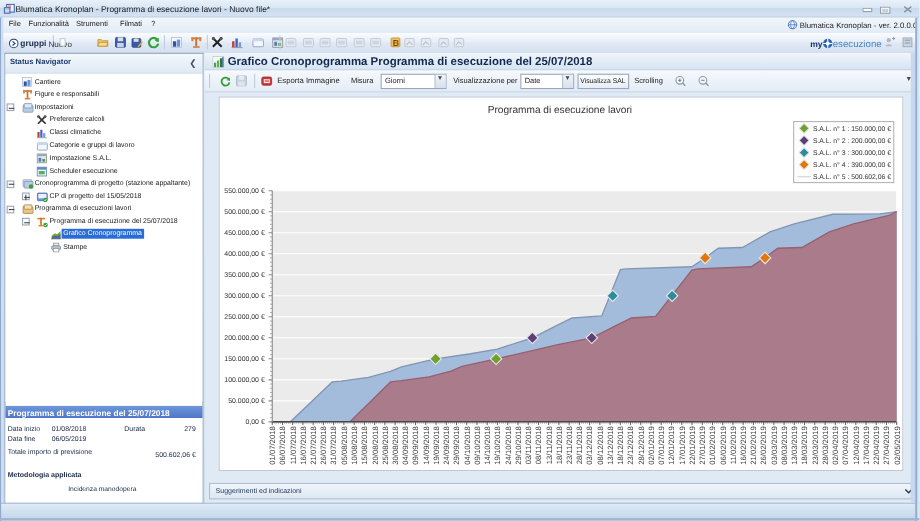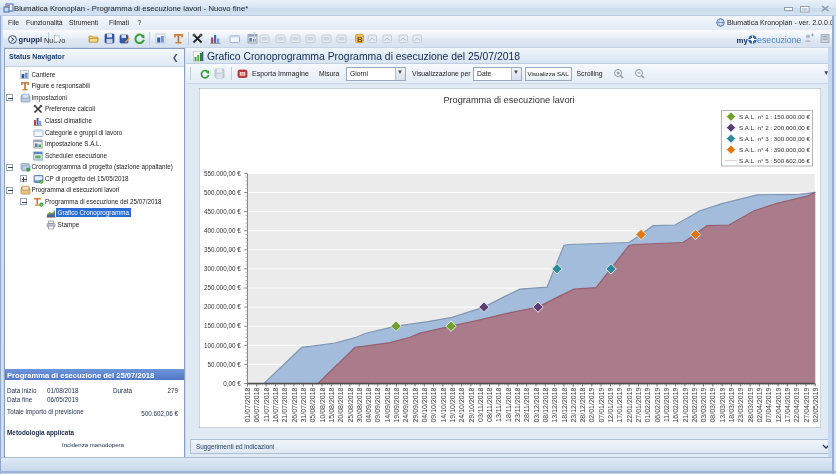--- a/index.html
+++ b/index.html
@@ -10,21 +10,21 @@
 <div class="abs" style="left:0;top:0;width:836px;height:474px;background:linear-gradient(180deg,#dce9f7,#c2d6ec)"></div>
 
 <div class="abs" style="left:0;top:0;width:836px;height:16px;background:linear-gradient(180deg,#e9f1fa 0%,#d8e6f4 50%,#c8daee 51%,#d4e3f2 100%);border-bottom:1px solid #b8cadf"></div>
 <span class="abs" style="left:3px;top:2.5px">
     <svg width="11" height="11" viewBox="0 0 11 11">
       <rect x="3" y="1" width="7" height="7" fill="#e8f0fa" stroke="#4a6ab0" stroke-width="1"></rect>
       <rect x="1" y="4" width="5" height="5" fill="#c8d8f0" stroke="#4a6ab0" stroke-width="1"></rect>
       <path d="M4 2.5 h3 M4 4 h3" stroke="#c05050" stroke-width="0.8"></path>
     </svg>
   </span>
-<span class="abs" style="left:14px;top:3.5px;font-size:7.7px;color:#222">Blumatica Kronoplan - Programma di esecuzione lavori - Nuovo fine*</span>
+<span class="abs" style="left:14px;top:3.5px;font-size:7.7px;color:#222">Blumatica Kronoplan - Programma di esecuzione lavori - Nuovo file*</span>
 
 <span class="abs" style="left:784px;top:7px">
     <svg width="10" height="5">
       <rect x="0.5" y="0.5" width="8" height="3" fill="#fdfdfe" stroke="#96a0ac" stroke-width="1"></rect>
     </svg>
   </span>
 <span class="abs" style="left:800px;top:5.5px">
     <svg width="11" height="7">
       <rect x="0.5" y="0.5" width="8.5" height="5.5" fill="#fdfdfe" stroke="#96a0ac" stroke-width="1"></rect>
       <rect x="2" y="2" width="5.5" height="3" fill="#c8d0da"></rect>
@@ -431,21 +431,21 @@
 <div class="abs" style="left:186px;top:48px;width:647px;height:16px;background:linear-gradient(180deg,#f0f6fb,#d6e4f2);border-bottom:1px solid #c0d0e2"></div>
 <span class="abs" style="left:193px;top:51px">
     <svg width="11" height="11" viewBox="0 0 11 11">
       <rect x="0.5" y="0.5" width="10" height="10" fill="#f6faf6" stroke="#b8c4b8" stroke-width="0.6"></rect>
       <rect x="1.5" y="6" width="2" height="4" fill="#4aa04a"></rect>
       <rect x="4.2" y="4" width="2" height="6" fill="#58b058"></rect>
       <rect x="6.9" y="2" width="2" height="8" fill="#2a7a2a"></rect>
       <rect x="9" y="1" width="1.2" height="9" fill="#3a5a9a"></rect>
     </svg>
   </span>
-<span class="abs" style="left:207px;top:50.5px;font-size:10.4px;font-weight:normal;color:#12284e">Grafico Cronoprogramma Programma di esecuzione del 25/07/2018</span>
+<span class="abs" style="left:207px;top:50.5px;font-size:10.4px;font-weight:bold;color:#12284e">Grafico Cronoprogramma Programma di esecuzione del 25/07/2018</span>
 
 <div class="abs" style="left:186px;top:64px;width:647px;height:20px;background:linear-gradient(180deg,#f6f9fd,#e3ecf6);border-bottom:1px solid #ccd8e8"></div>
 <span class="abs" style="left:190px;top:67px;width:1px;height:13px;background:#c0cdde"></span>
 <span class="abs" style="left:200px;top:68.5px">
     <svg width="10" height="10" viewBox="0 0 11 11">
       <path d="M9.2 4 A4 4 0 1 0 9.5 6.5" fill="none" stroke="#35a035" stroke-width="1.8"></path>
       <path d="M9.8 1.5 L10 5.2 L6.6 4 Z" fill="#35a035"></path>
     </svg>
   </span>
 <span class="abs" style="left:214px;top:68px">

